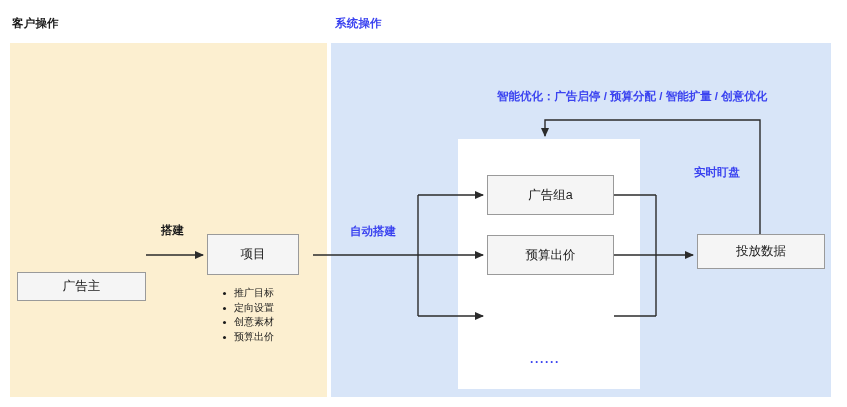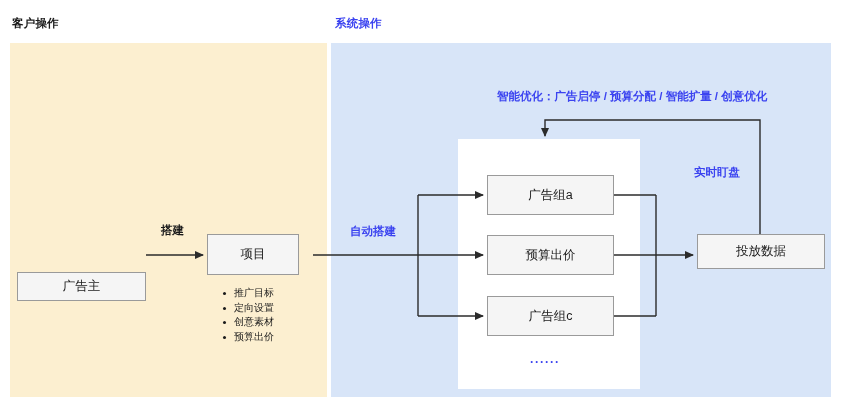--- a/index.html
+++ b/index.html
@@ -186,21 +186,20 @@
       <line x1="656" y1="255" x2="693" y2="255" marker-end="url(#arrowhead)"></line>
 
       <polyline points="760,234 760,120 545,120 545,136" marker-end="url(#arrowhead)"></polyline>
     </g>
   </svg>
 
   <div class="node" id="node-advertiser">广告主</div>
   <div class="node" id="node-project">项目</div>
   <div class="node" id="node-group-a">广告组a</div>
   <div class="node" id="node-group-b">预算出价</div>
-  <div class="node" id="node-group-c">广告组c</div>
   <div class="node" id="node-delivery">投放数据</div>
 
   <ul id="project-bullets">
     <li>推广目标</li>
     <li>定向设置</li>
     <li>创意素材</li>
     <li>预算出价</li>
   </ul>
 
   <div class="edge-label dark" id="label-build">搭建</div>

